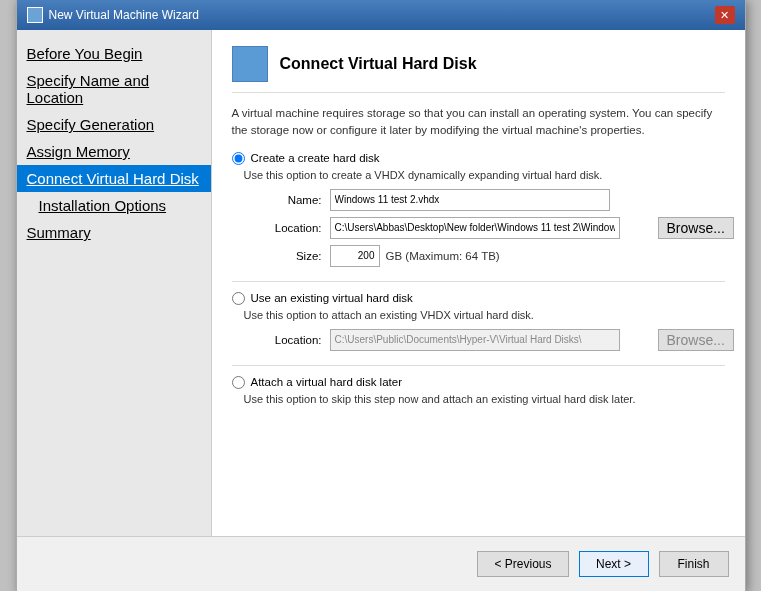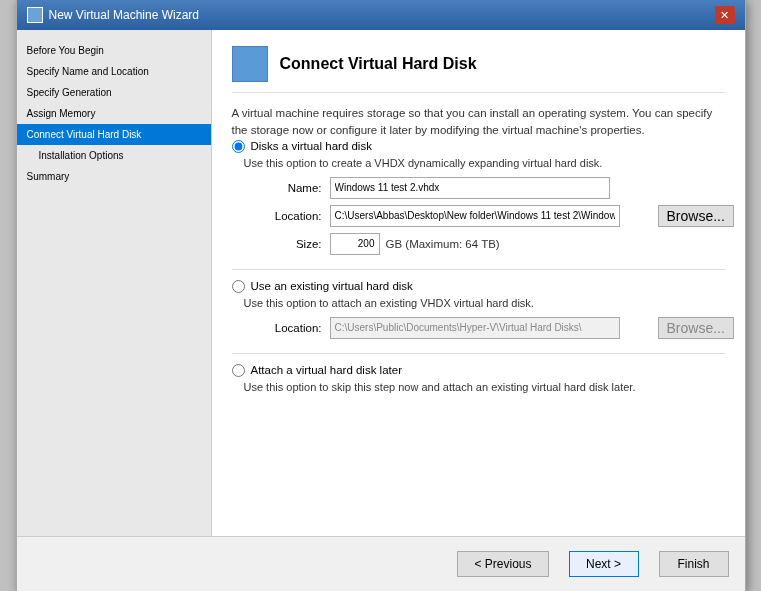--- a/index.html
+++ b/index.html
@@ -61,23 +61,24 @@
       height: calc(591px - 30px - 55px);
     }
     .sidebar {
       width: 195px;
       background: #e8e8e8;
       border-right: 1px solid #ccc;
       padding: 10px 0;
     }
     .sidebar-item {
       padding: 5px 10px;
-      font-size: 10px;
+      font-size: 15px;
       color: #000;
       cursor: pointer;
+      text-decoration: underline;
     }
     .sidebar-item.active {
       background: #0078d7;
       color: white;
     }
     .sidebar-item.sub {
       padding-left: 22px;
     }
     .main-content {
       flex: 1;
@@ -101,20 +102,21 @@
       flex-shrink: 0;
     }
     .page-title {
       font-size: 16px;
       font-weight: bold;
       color: #000;
     }
     .description {
       font-size: 11.5px;
       color: #333;
+      margin-bottom: 12px;
       line-height: 1.5;
     }
     .option-section {
       margin-bottom: 14px;
     }
     .radio-label {
       display: flex;
       align-items: center;
       gap: 6px;
       font-size: 11.5px;
@@ -183,21 +185,21 @@
       margin: 10px 0;
     }
     .footer {
       height: 55px;
       background: #f0f0f0;
       border-top: 1px solid #ccc;
       display: flex;
       align-items: center;
       justify-content: flex-end;
       padding: 0 16px;
-      gap: 20px;
+      gap: 10px;
     }
     .footer-btn {
       height: 26px;
       padding: 0 16px;
       border: 1px solid #aaa;
       background: #e0e0e0;
       font-size: 12px;
       cursor: pointer;
       min-width: 70px;
     }
@@ -236,21 +238,21 @@
       <div class="page-header">
         <div class="header-icon"></div>
         <span class="page-title">Connect Virtual Hard Disk</span>
       </div>
 
       <p class="description">A virtual machine requires storage so that you can install an operating system. You can specify the storage now or configure it later by modifying the virtual machine's properties.</p>
 
       <div class="option-section">
         <label class="radio-label">
           <input type="radio" name="vhd-option" checked="" style="">
-          <span>Disks a virtual hard disk</span>
+          <span>Create a create hard disk</span>
         </label>
         <p class="option-desc">Use this option to create a VHDX dynamically expanding virtual hard disk.</p>
         <div class="field-grid">
           <span class="field-label">Name:</span>
           <div class="field-row">
             <input type="text" class="text-input wide" value="Windows 11 test 2.vhdx" style="">
           </div>
 
           <span class="field-label">Location:</span>
           <div class="field-row">

